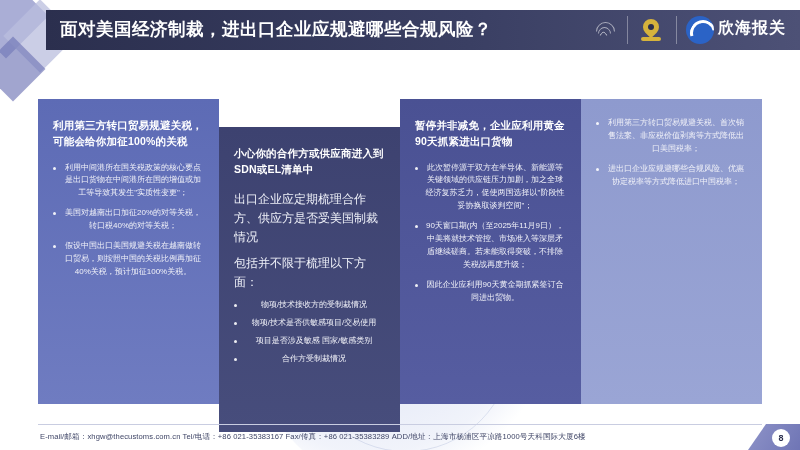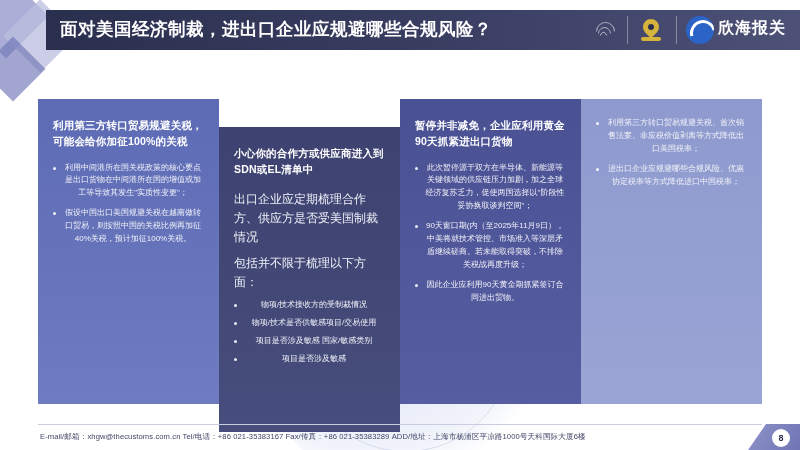--- a/index.html
+++ b/index.html
@@ -322,33 +322,34 @@
     <div class="brand-mark"></div>
     <div class="brand-name">欣海报关</div>
   </div>
 
   <div class="columns">
 
     <div class="col col-1">
       <div class="col-title">利用第三方转口贸易规避关税，可能会给你加征100%的关税</div>
       <ul class="bullets">
         <li>利用中间港所在国关税政策的核心要点是出口货物在中间港所在国的增值或加工等导致其发生"实质性变更"；</li>
+        <li>美国对越南出口加征20%的对等关税，转口税40%的对等关税；</li>
         <li>假设中国出口美国规避关税在越南做转口贸易，则按照中国的关税比例再加征40%关税，预计加征100%关税。</li>
       </ul>
     </div>
 
     <div class="col col-2">
       <div class="col-title">小心你的合作方或供应商进入到SDN或EL清单中</div>
       <div class="col-intro">出口企业应定期梳理合作方、供应方是否受美国制裁情况</div>
       <div class="col-intro">包括并不限于梳理以下方面：</div>
       <ul class="bullets sub">
         <li>物项/技术接收方的受制裁情况</li>
         <li>物项/技术是否供敏感项目/交易使用</li>
         <li>项目是否涉及敏感 国家/敏感类别</li>
-        <li>项目是否涉及敏感</li>
+        <li>合作方受制裁情况</li>
       </ul>
     </div>
 
     <div class="col col-3">
       <div class="col-title">暂停并非减免，企业应利用黄金90天抓紧进出口货物</div>
       <ul class="bullets">
         <li>此次暂停源于双方在半导体、新能源等关键领域的供应链压力加剧，加之全球经济复苏乏力，促使两国选择以"阶段性妥协换取谈判空间"；</li>
         <li>90天窗口期(内（至2025年11月9日），中美将就技术管控、市场准入等深层矛盾继续磋商。若未能取得突破，不排除关税战再度升级；</li>
         <li>因此企业应利用90天黄金期抓紧签订合同进出贸物。</li>
       </ul>

